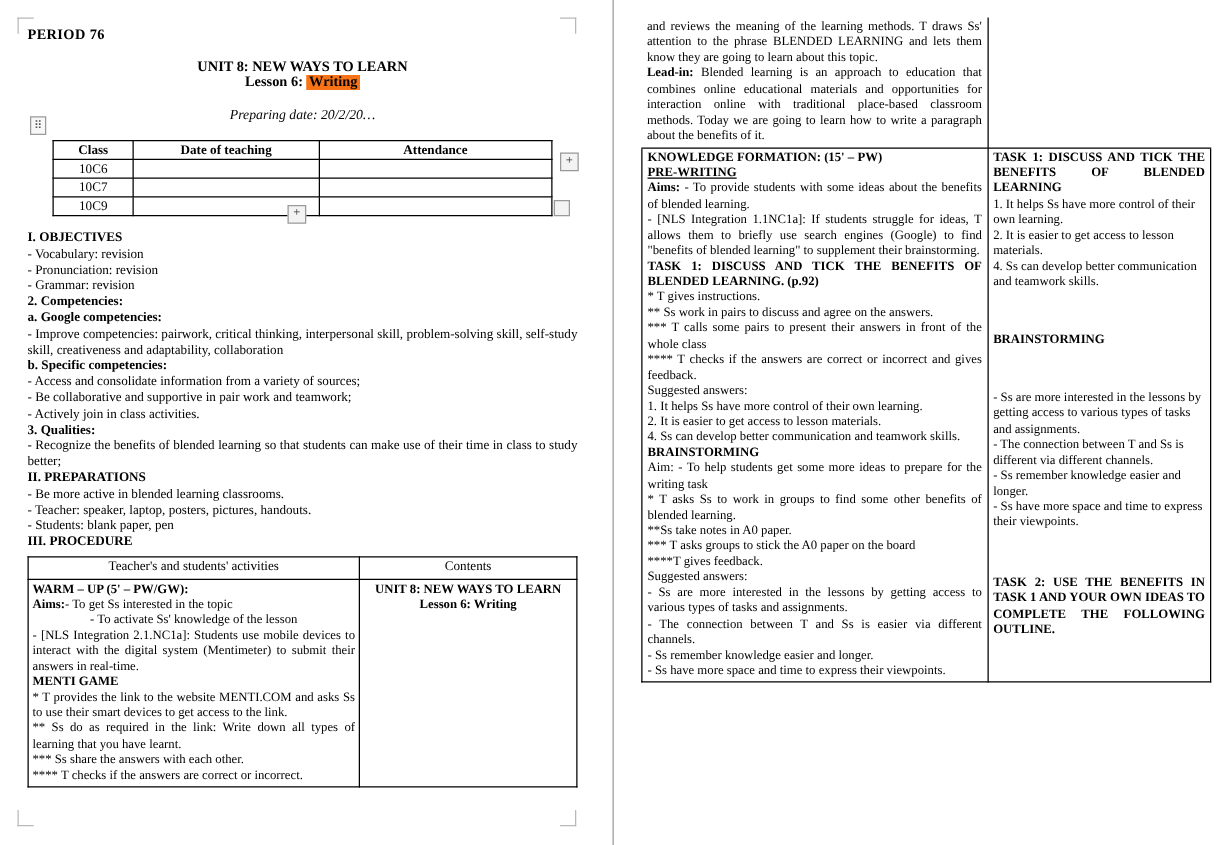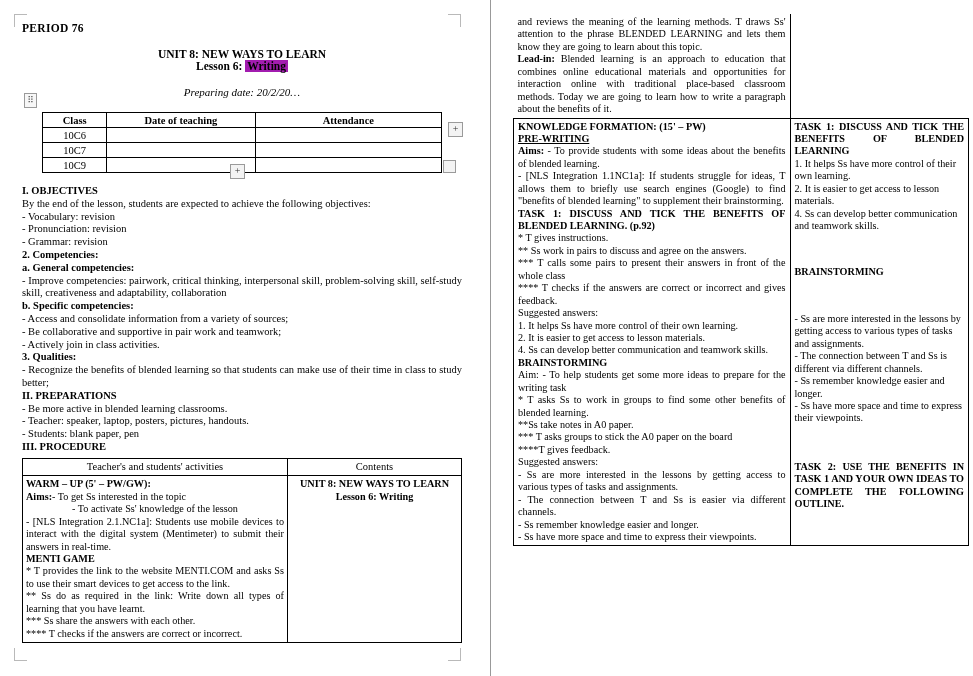--- a/index.html
+++ b/index.html
@@ -11,21 +11,21 @@
   .content-left{position:absolute;left:22px;top:22px;width:440px;}
   .content-right{position:absolute;left:22px;top:14px;width:440px;}
 
   .period{font-weight:bold;font-size:11.5px;letter-spacing:.3px;}
   .center{text-align:center;}
   .bold{font-weight:bold;}
   .ital{}
   .und{text-decoration:underline;}
   .title-main{font-weight:bold;font-size:11.5px;text-align:center;margin-top:14px;}
   .title-sub{font-weight:bold;font-size:11.5px;text-align:center;}
-  .hl{background:#a21caf;padding:0 2px;}
+  .hl{background:#f97316;padding:0 2px;}
   .prep-date{text-align:center;font-style:italic;font-size:11px;margin-top:14px;}
 
   table.classtbl{border-collapse:collapse;margin:14px auto 0 auto;width:400px;}
   table.classtbl td,table.classtbl th{border:1px solid #000;font-size:10.5px;padding:1px 3px;height:12px;}
   table.classtbl th{font-weight:bold;text-align:center;}
   .c1{width:60px;text-align:center;}
   .c2{width:150px;}
   .c3{width:190px;}
 
   .sec{margin-top:3px;}
@@ -97,26 +97,25 @@
       <tr>
         <td class="c1">10C9</td>
         <td class="c2"></td>
         <td class="c3"></td>
       </tr>
     </tbody>
       </table>
 
     <div class="sec" style="margin-top:12px;">
       <p class="l bold">I. OBJECTIVES</p>
-      <p class="l">By the end of the lesson, students are expected to achieve the following objectives:</p>
       <p class="l"><span class="ital">- Vocabulary: revision</span></p>
       <p class="l"><span class="ital">- Pronunciation: revision</span></p>
       <p class="l"><span class="ital">- Grammar: revision</span></p>
       <p class="l bold">2. Competencies:</p>
-      <p class="l bold ital">a. General competencies:</p>
+      <p class="l bold ital">a. Google competencies:</p>
       <p class="l just">- Improve competencies: pairwork, critical thinking, interpersonal skill, problem-solving skill, self-study skill, creativeness and adaptability, collaboration</p>
       <p class="l bold ital">b. Specific competencies:</p>
       <p class="l">- Access and consolidate information from a variety of sources;</p>
       <p class="l">- Be collaborative and supportive in pair work and teamwork;</p>
       <p class="l">- Actively join in class activities.</p>
       <p class="l bold ital">3. Qualities:</p>
       <p class="l just">- Recognize the benefits of blended learning so that students can make use of their time in class to study better;</p>
       <p class="l bold">II. PREPARATIONS</p>
       <p class="l">- Be more active in blended learning classrooms.</p>
       <p class="l ital">- Teacher: speaker, laptop, posters, pictures, handouts.</p>

